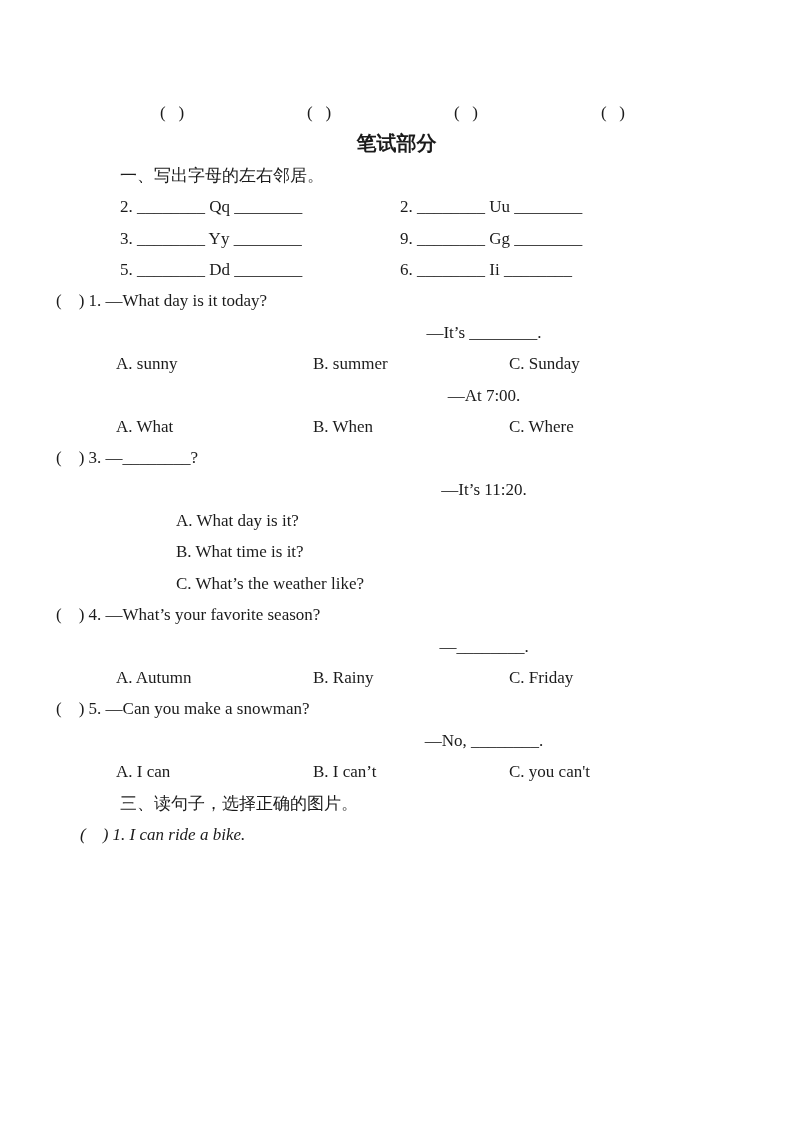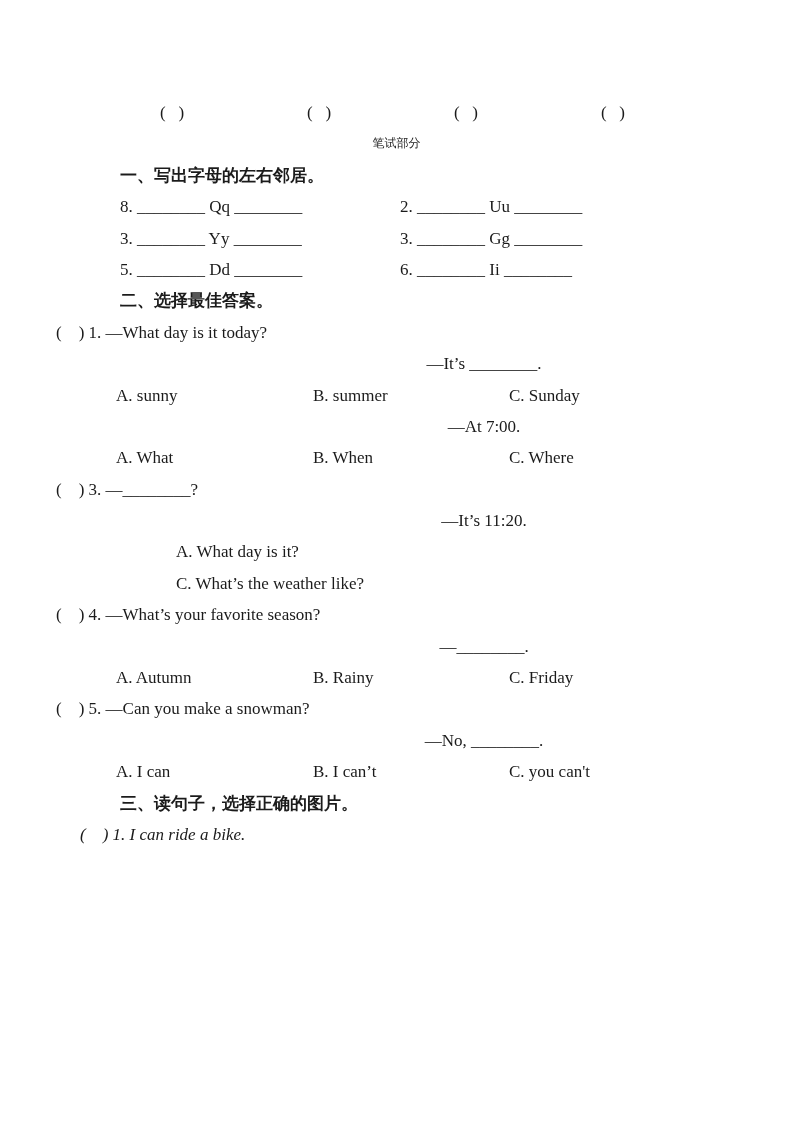--- a/index.html
+++ b/index.html
@@ -13,24 +13,24 @@
     color:#1b1b1b;
   }
   .content{padding-top:97px;}
   .line{height:31.4px;line-height:31.4px;white-space:pre;}
   .brackets-row{
     margin-left:160px;width:465px;
     display:flex;justify-content:space-between;
   }
   .brackets-row .slot{white-space:pre;}
   .doc-title{
-    text-align:center;font-weight:normal;font-size:12px;
+    text-align:center;font-weight:bold;font-size:20px;
     height:31.4px;line-height:31.4px;
   }
-  .sec-header{margin-left:120px;font-weight:bold;}
+  .sec-header{margin-left:120px;}
   .letter-grid{
     margin-left:120px;
     display:grid;grid-template-columns:280px 1fr;
   }
   .q-lead{margin-left:56px;}
   .q-reply{margin-left:175px;text-align:center;}
   .opt-row{
     margin-left:116px;
     display:grid;grid-template-columns:197px 196px 1fr;
   }
@@ -47,29 +47,28 @@
       <span class="slot">(   )</span>
       <span class="slot">(   )</span>
       <span class="slot">(   )</span>
       <span class="slot">(   )</span>
     </div>
 
     <div class="doc-title">笔试部分</div>
 
     <div class="line sec-header">一、写出字母的左右邻居。</div>
     <div class="letter-grid">
-      <div class="line">8. ________ Qq ________</div>
+      <div class="line">2. ________ Qq ________</div>
       <div class="line">2. ________ Uu ________</div>
       <div class="line">3. ________ Yy ________</div>
-      <div class="line">3. ________ Gg ________</div>
+      <div class="line">9. ________ Gg ________</div>
       <div class="line">5. ________ Dd ________</div>
       <div class="line">6. ________ Ii ________</div>
     </div>
 
-    <div class="line sec-header">二、选择最佳答案。</div>
 
     <div>
       <div class="line q-lead">(    ) 1. —What day is it today?</div>
       <div class="line q-reply">—It’s ________.</div>
       <div class="line opt-row">
         <span>A. sunny</span>
         <span>B. summer</span>
         <span>C. Sunday</span>
       </div>
     </div>
@@ -80,20 +79,21 @@
         <span>A. What</span>
         <span>B. When</span>
         <span>C. Where</span>
       </div>
     </div>
 
     <div>
       <div class="line q-lead">(    ) 3. —________?</div>
       <div class="line q-reply">—It’s 11:20.</div>
       <div class="line opt-stack">A. What day is it?</div>
+      <div class="line opt-stack">B. What time is it?</div>
       <div class="line opt-stack">C. What’s the weather like?</div>
     </div>
 
     <div>
       <div class="line q-lead">(    ) 4. —What’s your favorite season?</div>
       <div class="line q-reply">—________.</div>
       <div class="line opt-row">
         <span>A. Autumn</span>
         <span>B. Rainy</span>
         <span>C. Friday</span>

